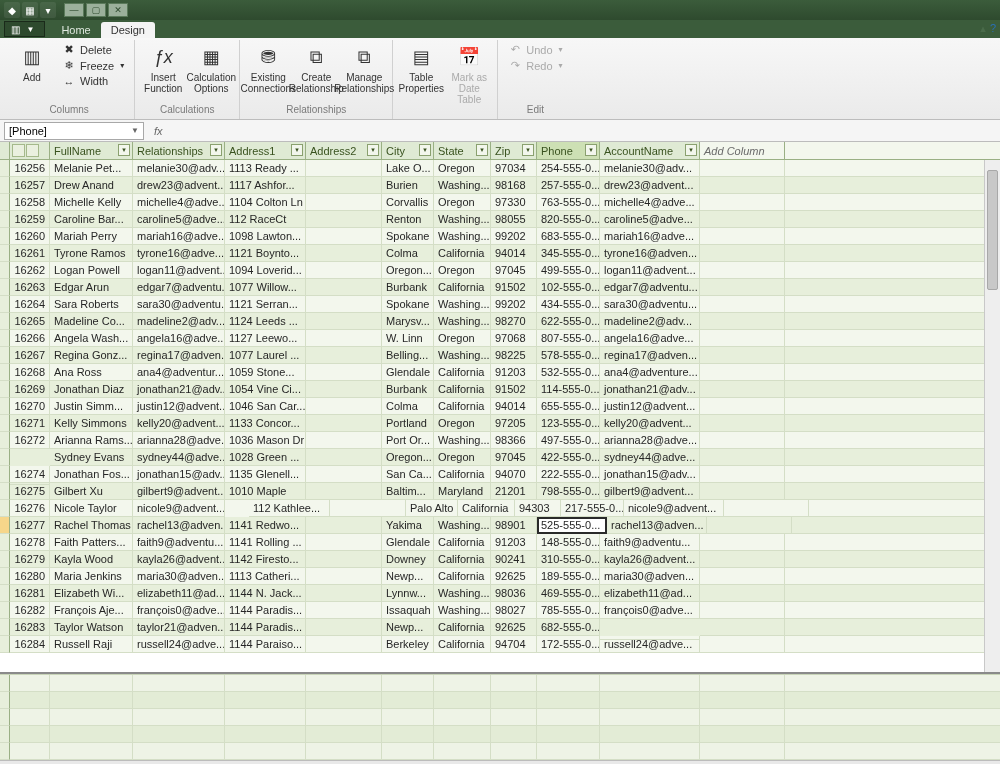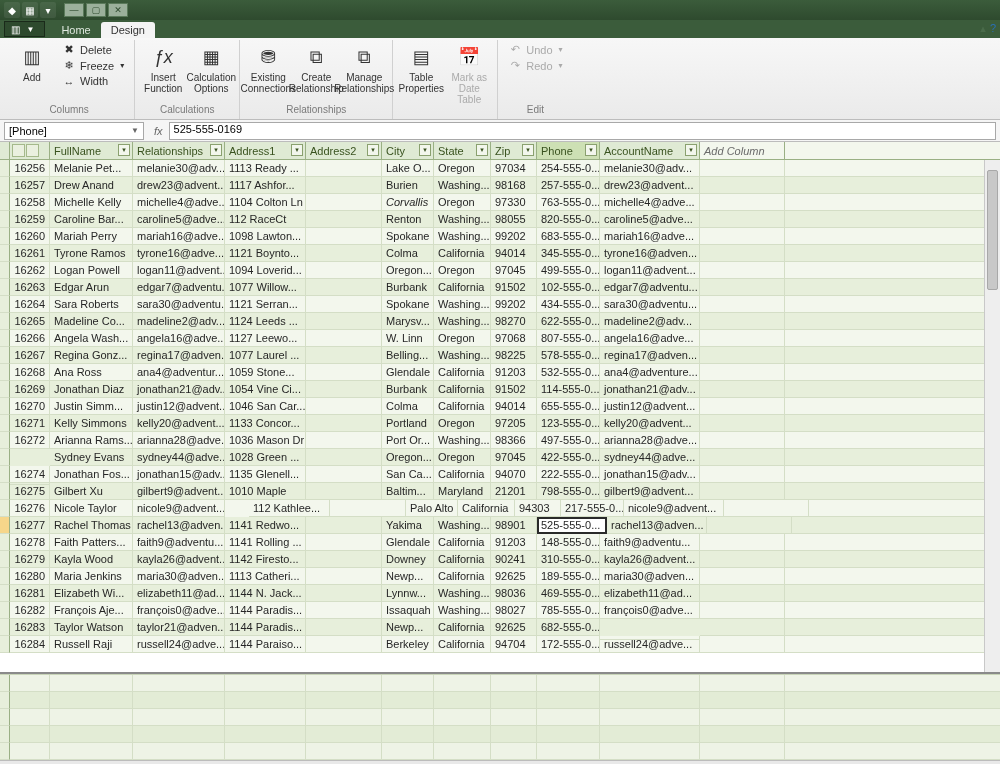--- a/index.html
+++ b/index.html
@@ -178,21 +178,20 @@
     <div class="glabel">Edit</div>
   </div>
 </div>
 
 <div class="formulabar">
   <div class="namebox">
       <span>[Phone]</span>
       <span class="caret">▼</span>
     </div>
   <div class="fxbtn">fx</div>
-  <div class="formulainput">525-555-0169</div>
 </div>
 
 <div class="gridwrap">
   <div class="colheaders">
     <div class="ch first"></div>
     <div class="ch iconhdr" style="width:40px;">
         <span class="mini"></span>
         <span class="mini"></span>
       </div>
     <div class="ch" style="width:83px;">
@@ -267,21 +266,21 @@
         <div class="cell" style="width: 85px;"></div>
         <div class="cell" style="flex: 1 1 0%; border-right: none;"></div>
       </div>
       <div class="row even">
         <div class="rowhdr"></div>
         <div class="cell w-id" style="width: 40px;">16258</div>
         <div class="cell w-fn" style="width: 83px;">Michelle Kelly</div>
         <div class="cell w-em" style="width: 92px;">michelle4@adve...</div>
         <div class="cell w-a1" style="width: 81px;">1104 Colton Ln</div>
         <div class="cell w-a2" style="width: 76px;"></div>
-        <div class="cell w-ci" style="width: 52px; font-style: italic;">Corvallis</div>
+        <div class="cell w-ci" style="width: 52px;">Corvallis</div>
         <div class="cell w-st" style="width: 57px;">Oregon</div>
         <div class="cell w-zp" style="width: 46px;">97330</div>
         <div class="cell w-ph" style="width: 63px;">763-555-0...</div>
         <div class="cell w-ac" style="width: 100px;">michelle4@adve...</div>
         <div class="cell" style="width: 85px;"></div>
         <div class="cell" style="flex: 1 1 0%; border-right: none;"></div>
       </div>
       <div class="row odd">
         <div class="rowhdr"></div>
         <div class="cell w-id" style="width: 40px;">16259</div>

